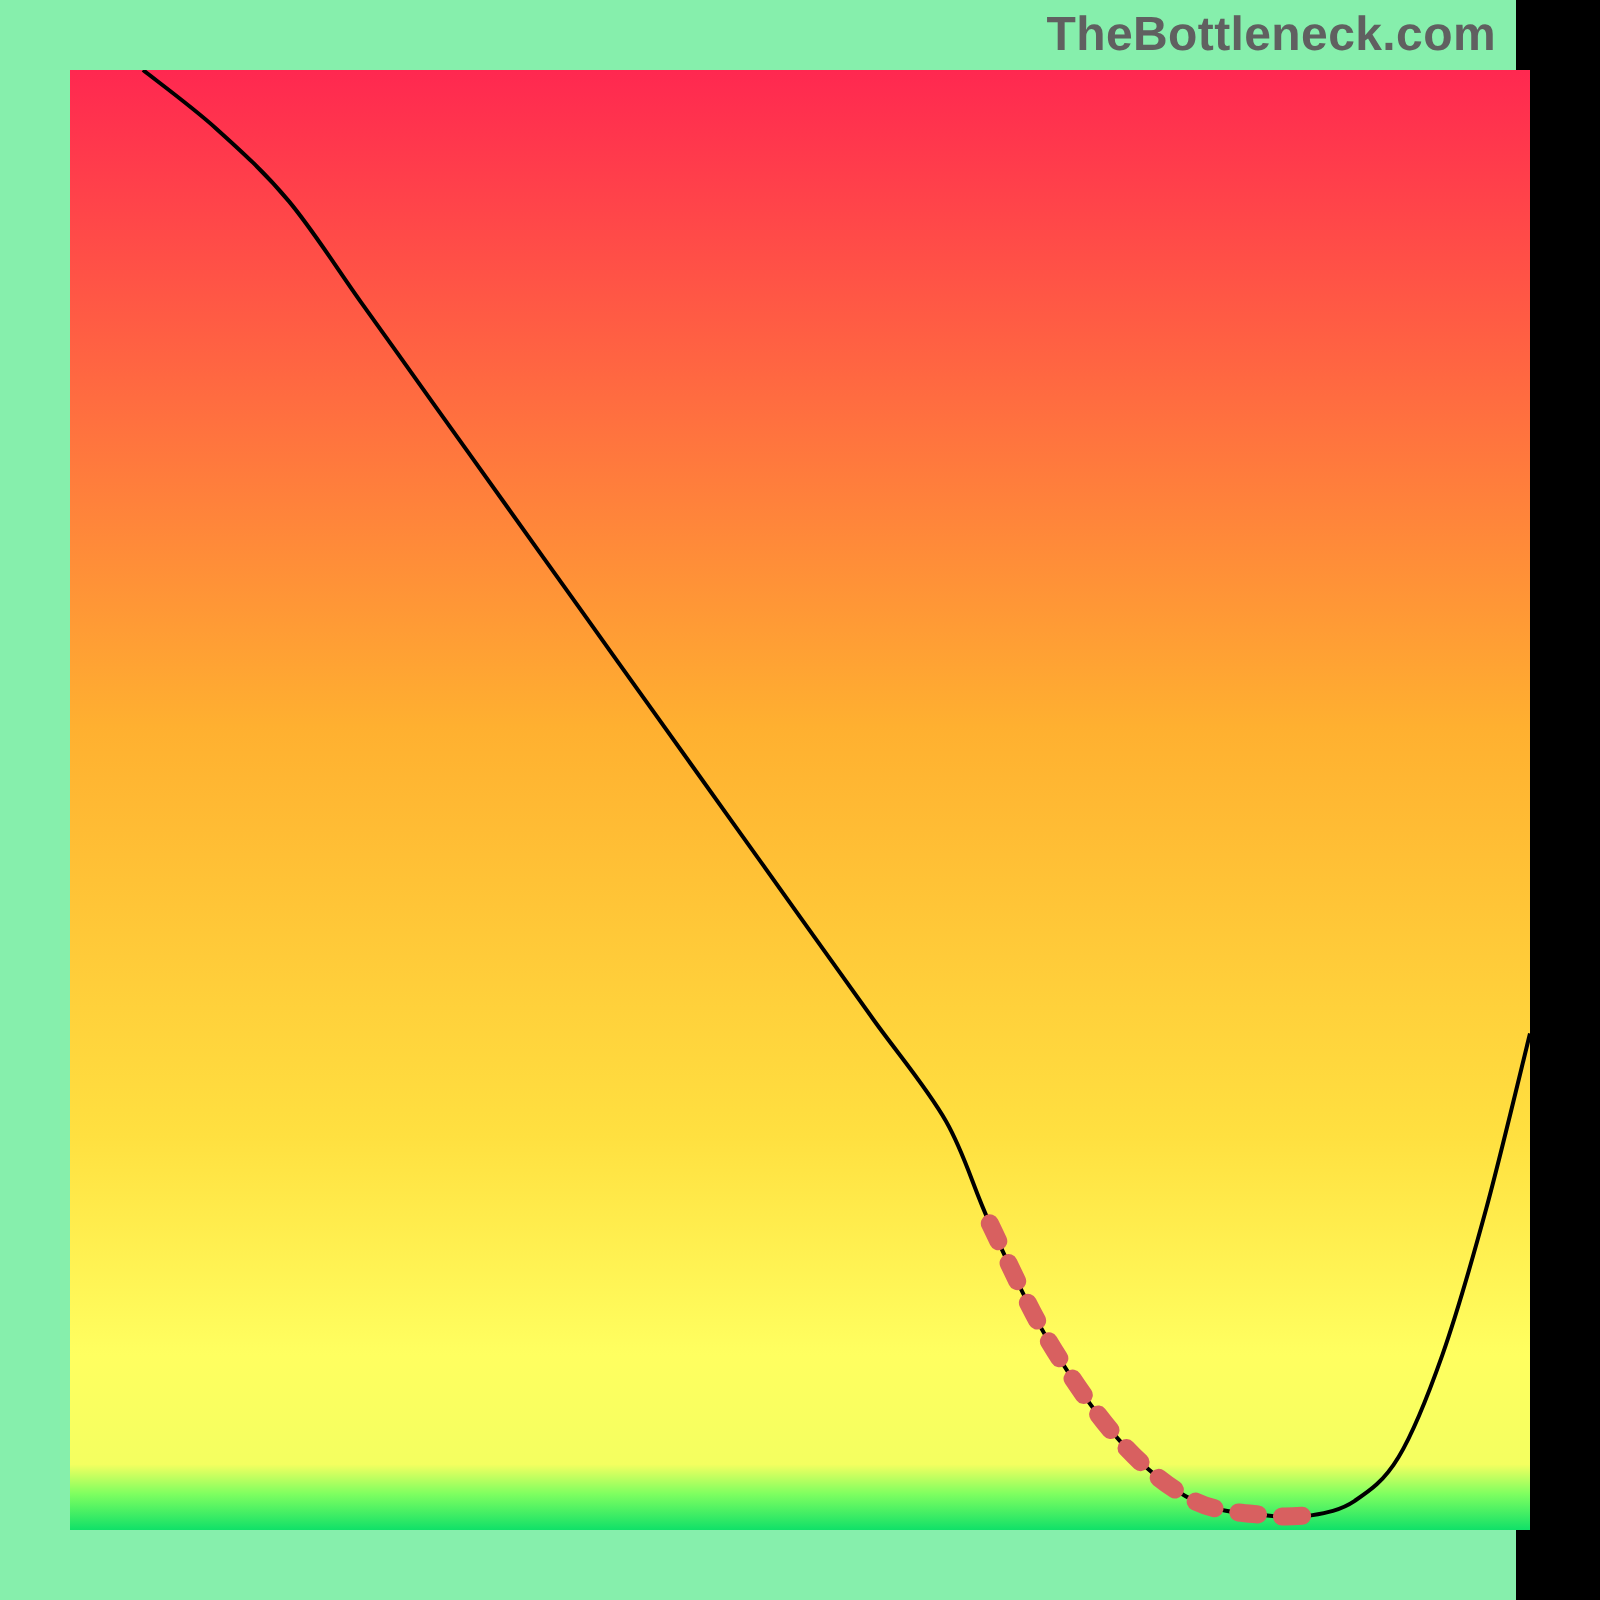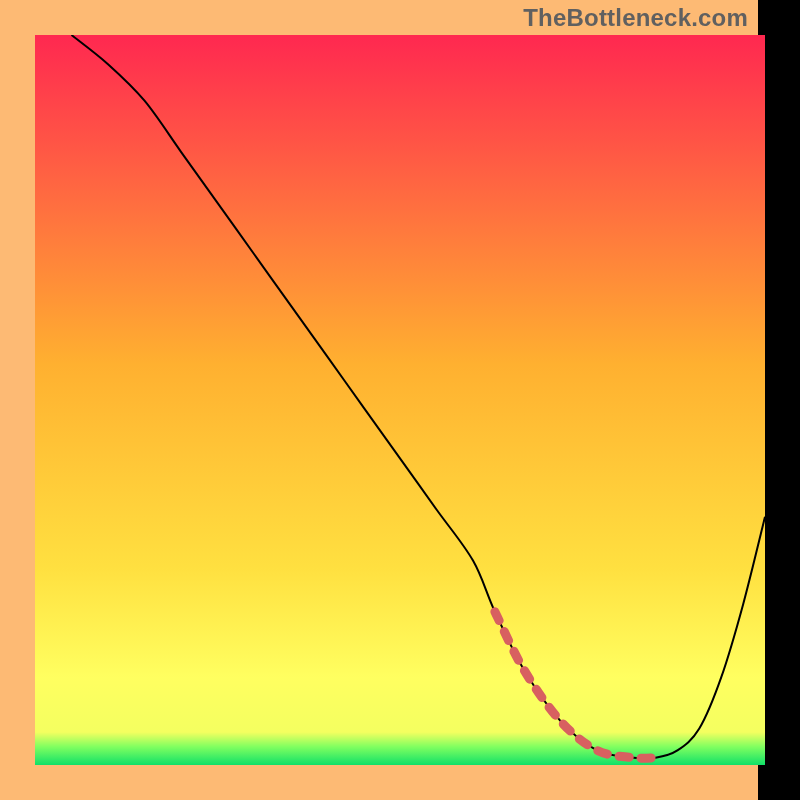--- a/index.html
+++ b/index.html
@@ -1,21 +1,21 @@
 <!DOCTYPE html>
 <html><head>
 <meta charset="utf-8">
 <style>
   * { margin: 0; padding: 0; box-sizing: border-box; }
   html, body { width: 800px; height: 800px; overflow: hidden; background: #000; }
   .frame {
     position: relative;
     width: 758px;
     height: 800px;
-    background: #fdba74;
+    background: #86efac;
   }
   .watermark {
     position: absolute;
     top: 4px;
     right: 10px;
     font-family: Arial, Helvetica, sans-serif;
     font-size: 24px;
     font-weight: 600;
     color: #606060;
     letter-spacing: 0.2px;

